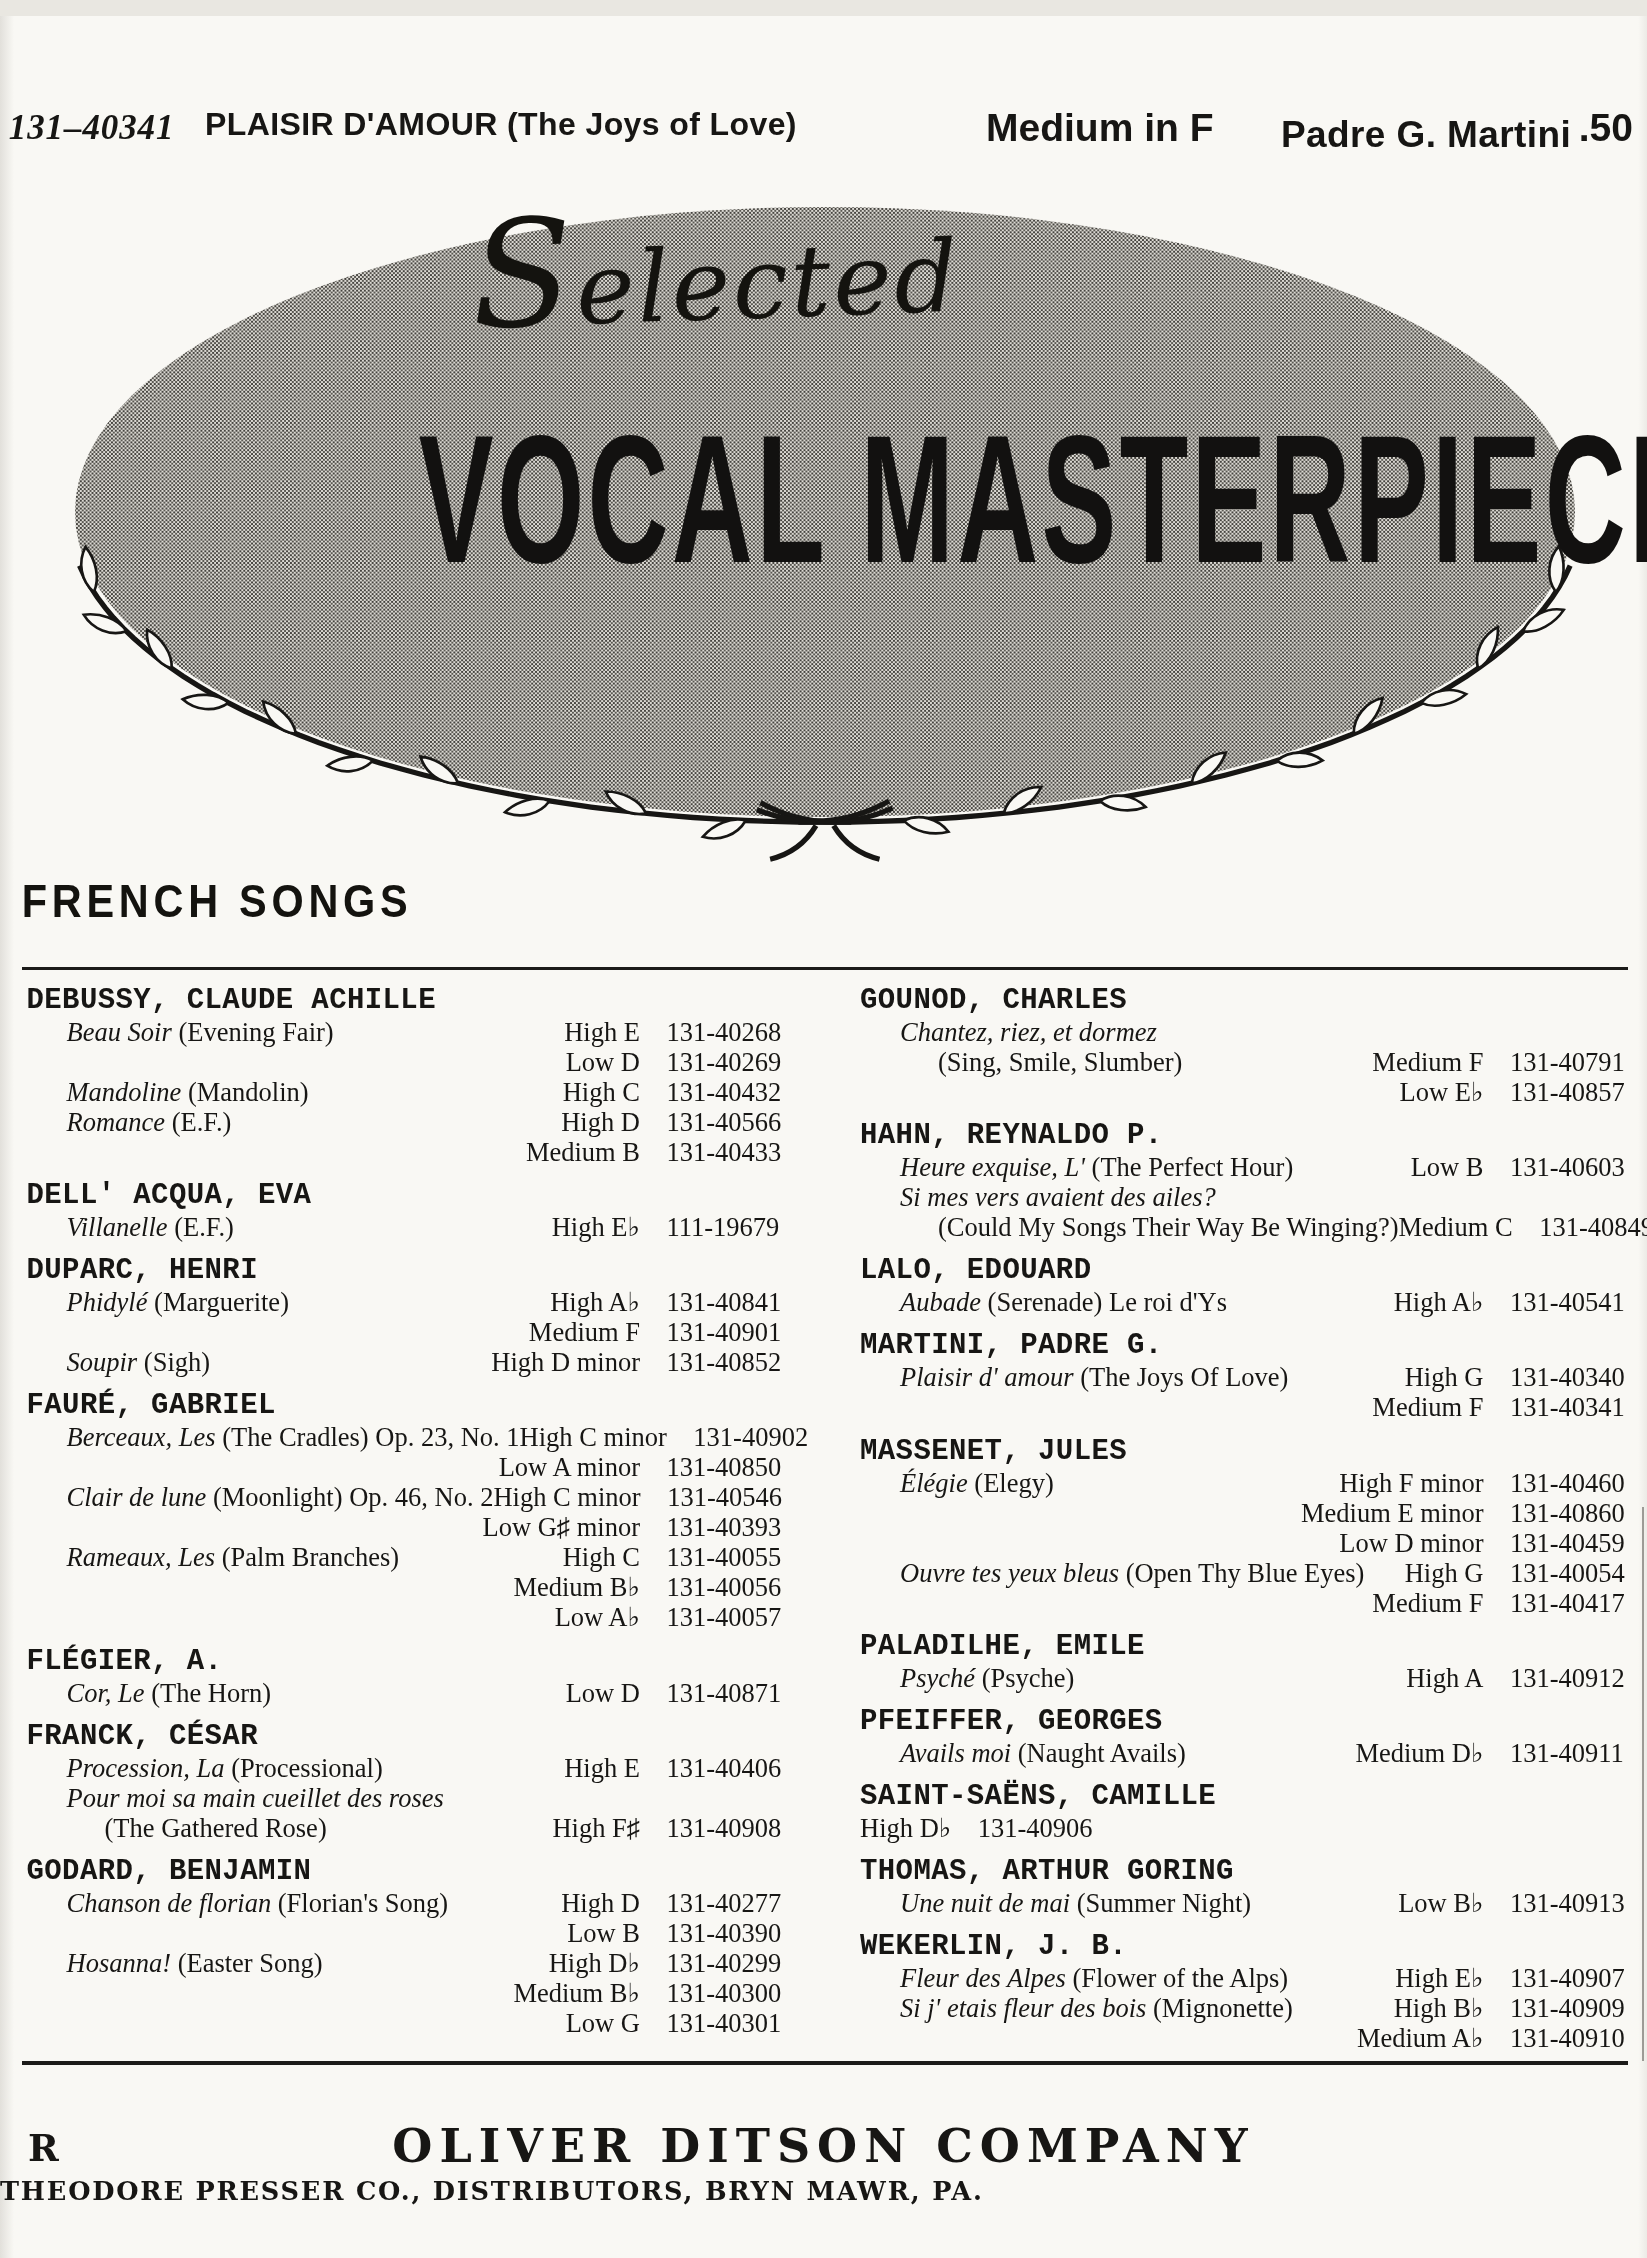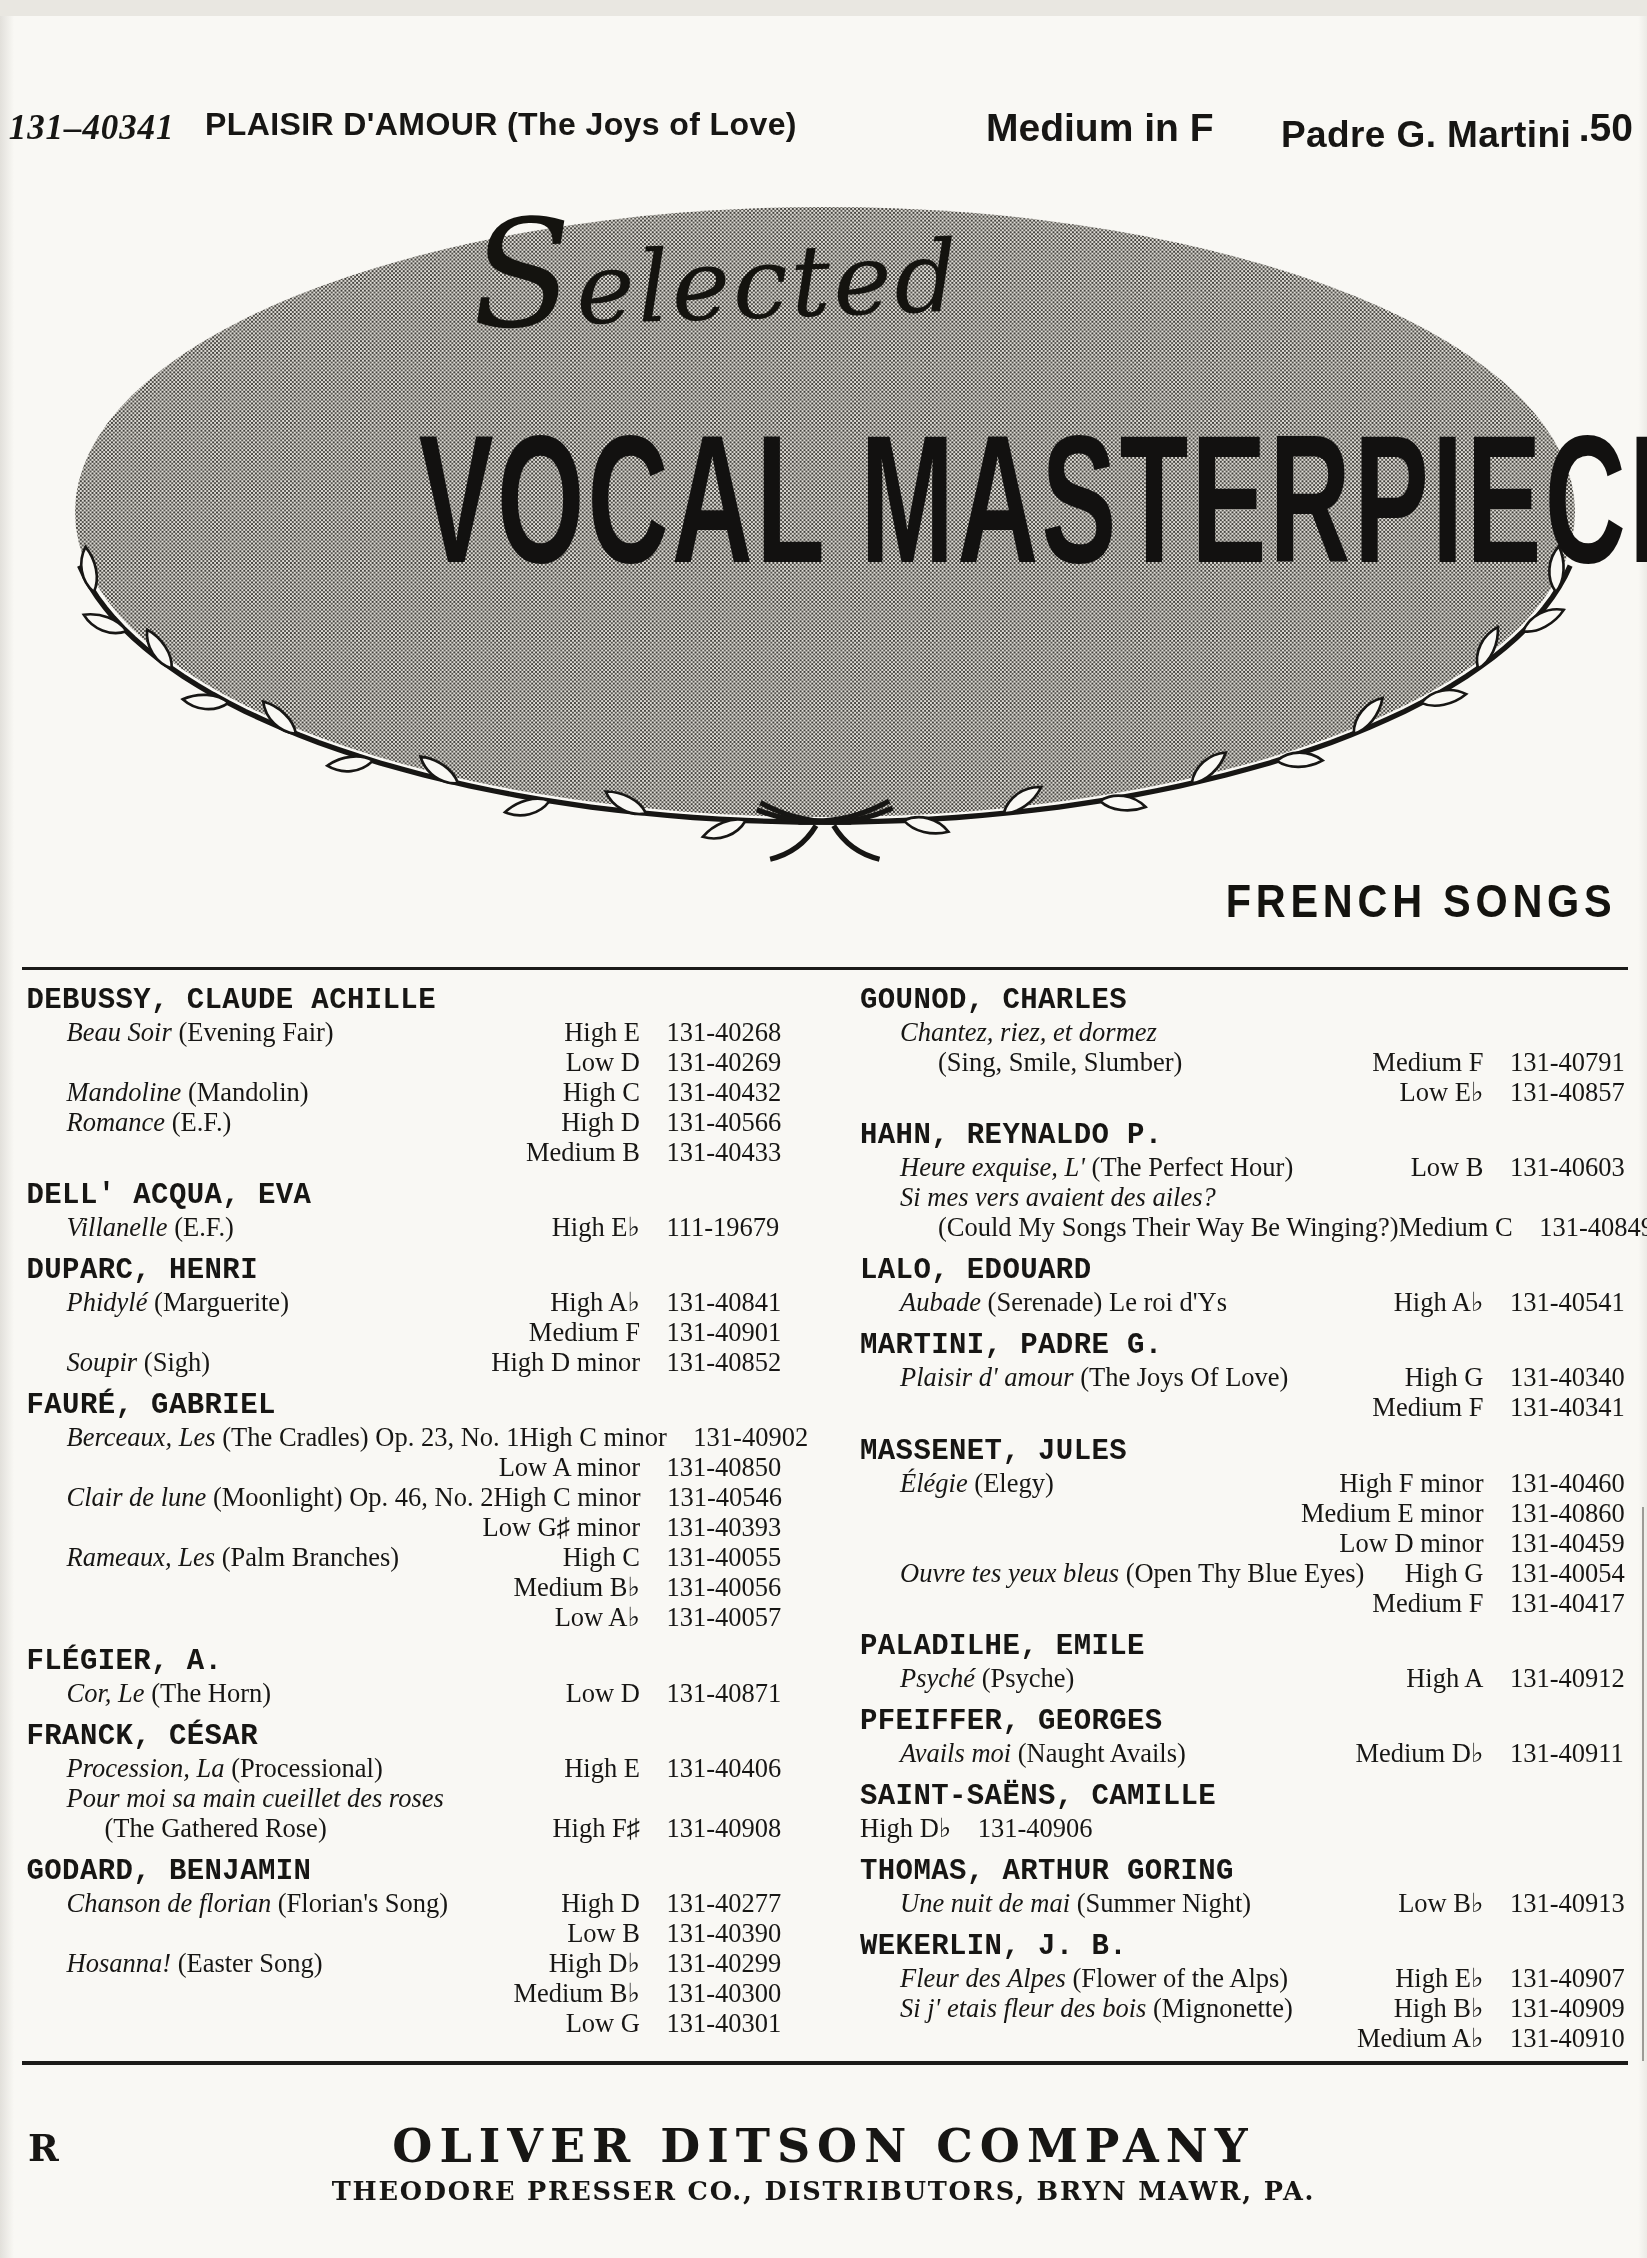--- a/index.html
+++ b/index.html
@@ -38,21 +38,21 @@
   }
   .script-word .cap{font-size:1.5em;line-height:0;}
   .main-title-wrap{position:absolute;left:0;right:55px;top:413px;text-align:center;z-index:3;}
   .main-title{
     display:inline-block;transform:scaleX(.62);transform-origin:center;
     font-family:"Liberation Sans","DejaVu Sans",sans-serif;font-weight:700;
     font-size:181px;line-height:141px;letter-spacing:5.3px;color:#121110;white-space:nowrap;
   }
   .laurel{position:absolute;left:0;top:0;width:1647px;height:2258px;z-index:2;pointer-events:none;}
   
-  .french-wrap{position:absolute;left:0;right:8.8px;top:858px;text-align:right;z-index:3;}
+  .french-wrap{position:absolute;left:0;right:8.8px;top:858px;text-align:left;z-index:3;}
   .french{
     display:inline-block;transform:scaleX(.9);
     font-family:"Liberation Sans","DejaVu Sans",sans-serif;font-weight:700;
     font-size:46px;letter-spacing:5.3px;color:#14130f;white-space:nowrap;
   }
   
   .rule{position:absolute;left:22px;right:19.4px;background:#1c1b19;}
   .rule.top{top:951px;height:2.6px;}
   .rule.bottom{top:2045px;height:3.5px;}
   
@@ -64,21 +64,21 @@
   .line{display:flex;align-items:flex-start;}
   .song{flex:1 1 auto;white-space:nowrap;}
   .ind1 .song{padding-left:40px;}
   .ind2 .song{padding-left:78px;}
   .song i{font-style:italic;}
   .key{white-space:nowrap;text-align:right;}
   .num{flex:0 0 132px;margin-left:26.5px;white-space:nowrap;}
   
   .pub{position:absolute;left:0;right:0;top:2107px;text-align:center;
        font:600 46px/1 "DejaVu Serif","Liberation Serif",serif;letter-spacing:7px;white-space:nowrap;}
-  .dist{position:absolute;left:0;right:0;top:2163px;text-align:center;
+  .dist{position:absolute;left:0;right:0;top:2163px;
        font:700 25.6px/1 "DejaVu Serif","Liberation Serif",serif;letter-spacing:1.8px;white-space:nowrap;}
   .mark{position:absolute;left:28px;top:2114px;font:700 37px/1 "DejaVu Serif","Liberation Serif",serif;}
   .edge-line{position:absolute;right:2.6px;top:1491px;height:554px;width:2.6px;background:#55534e;opacity:.55;}
   .bottom-smudge{position:absolute;left:0;bottom:0;width:40%;height:6.2px;background:#8f8c84;opacity:.35;}
 </style>
 </head>
 <body>
 
 <div class="page">
 

